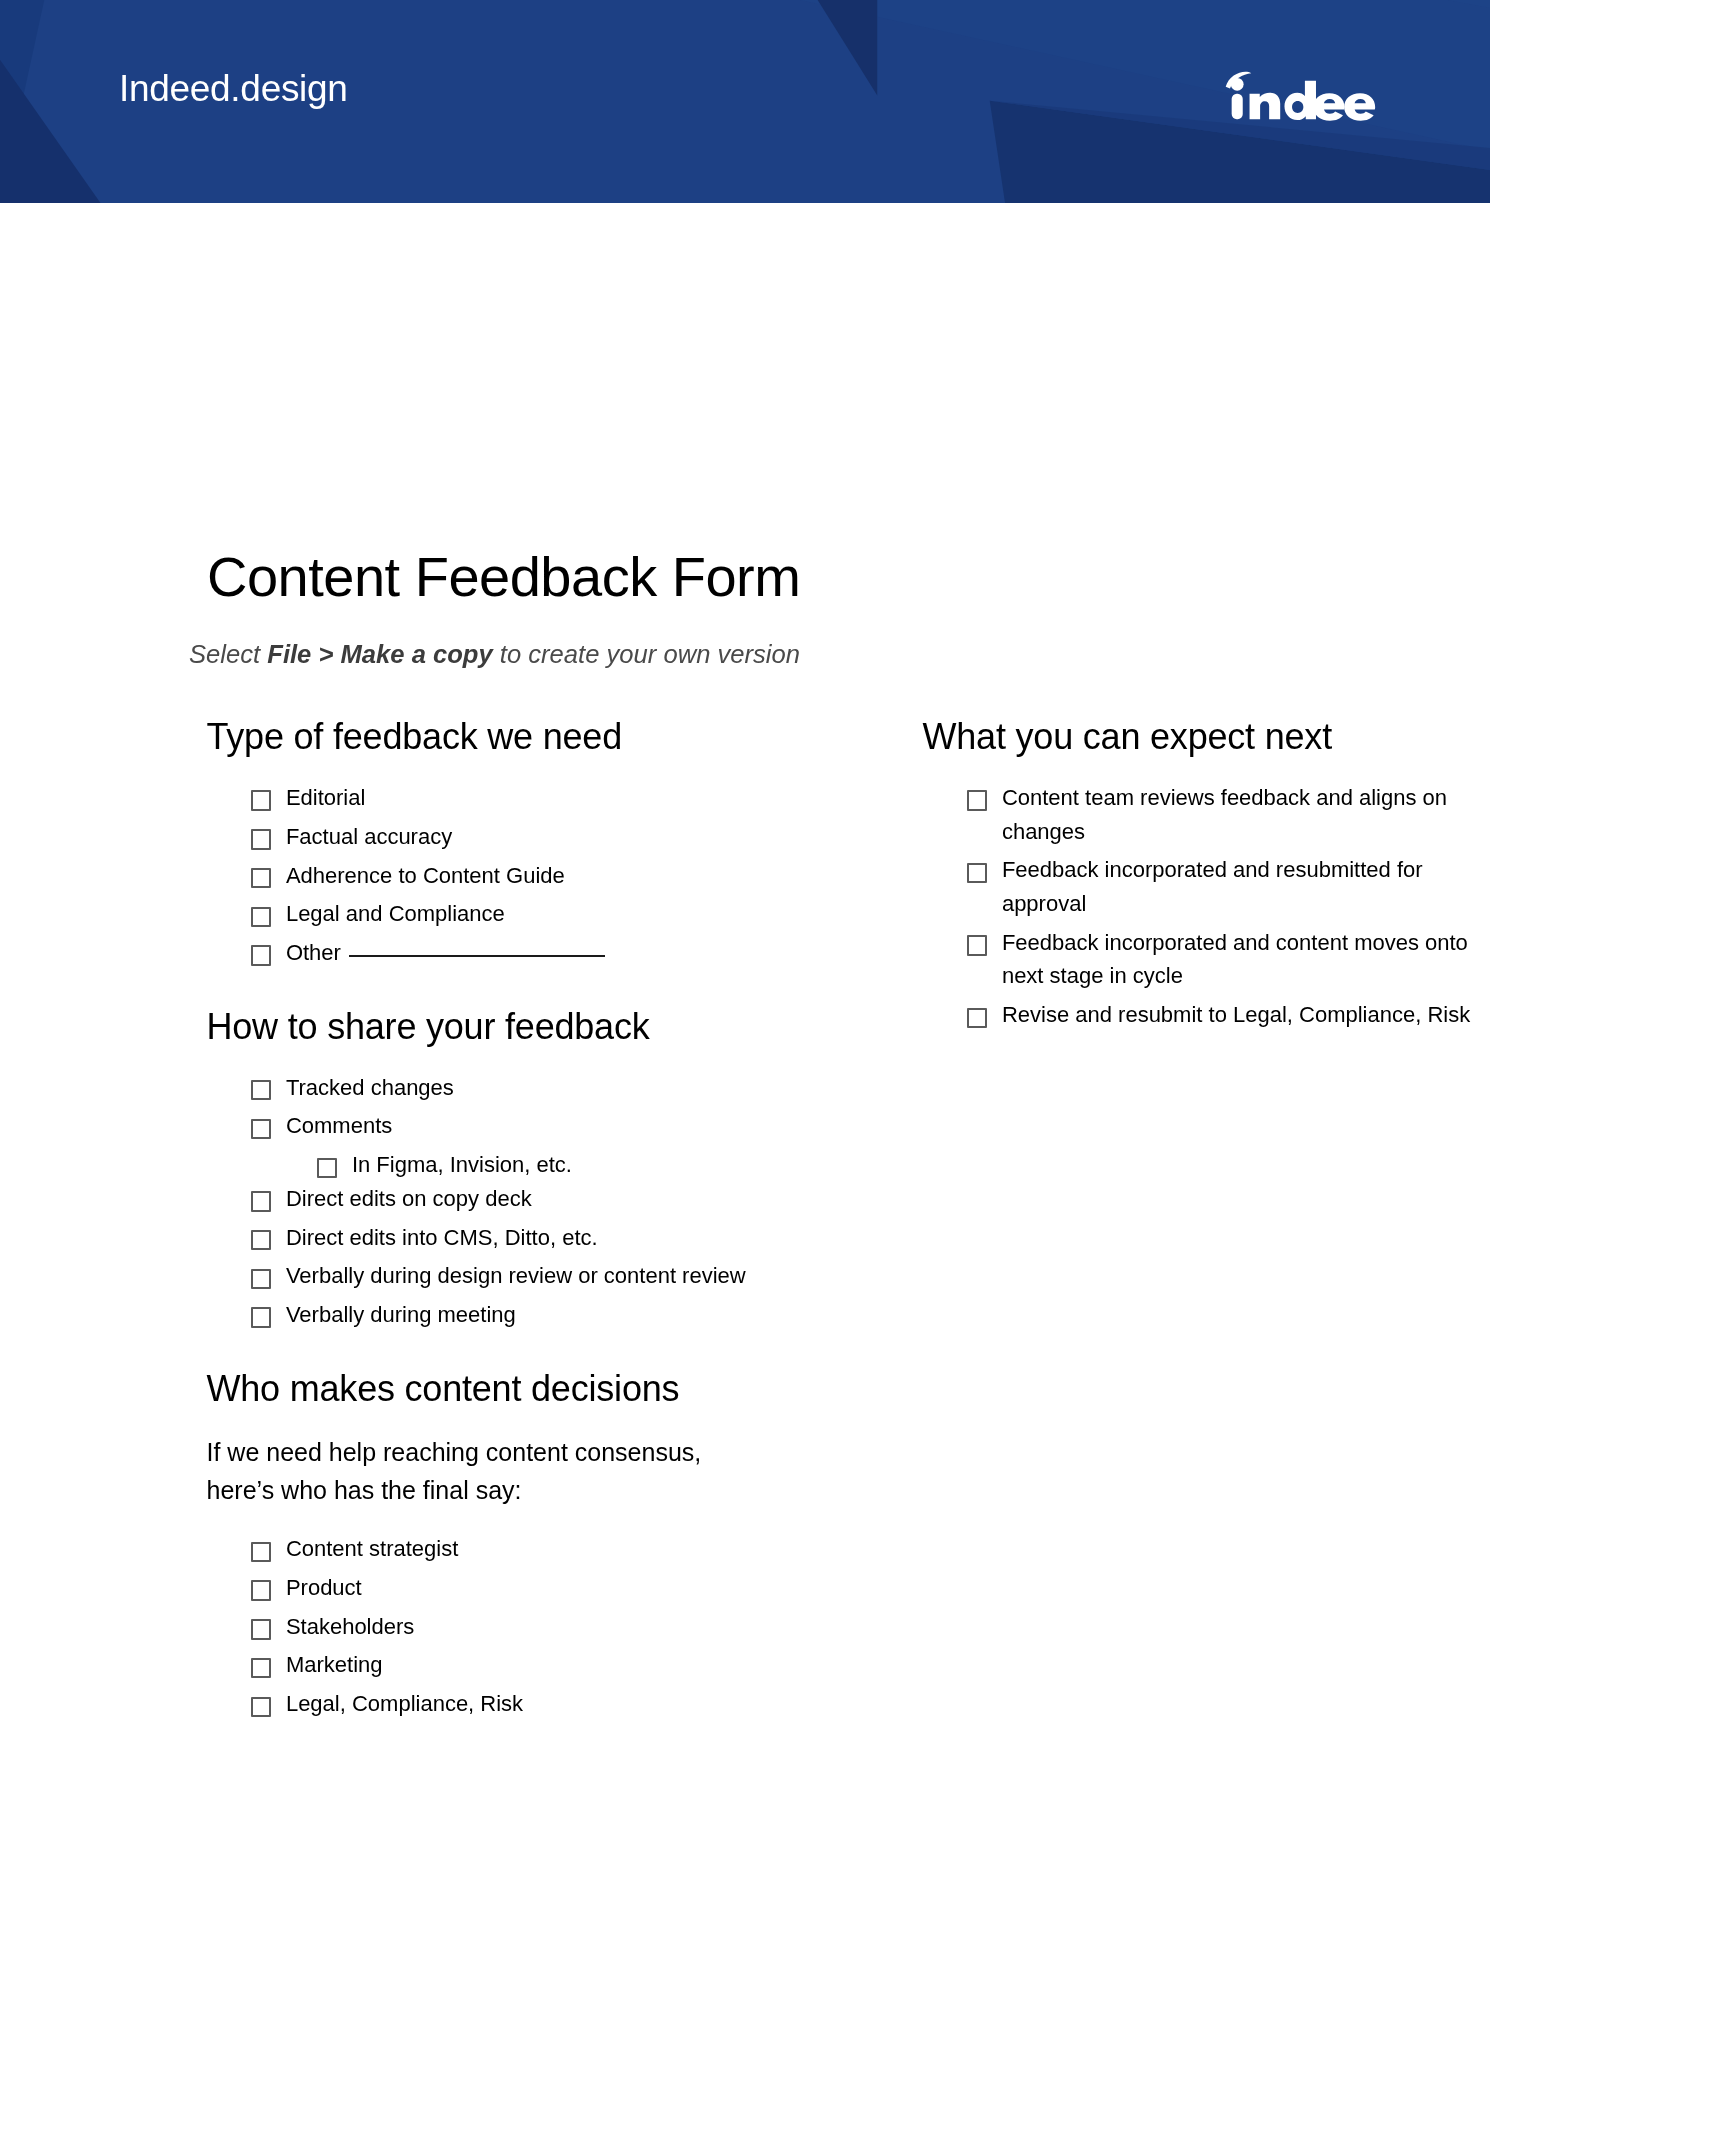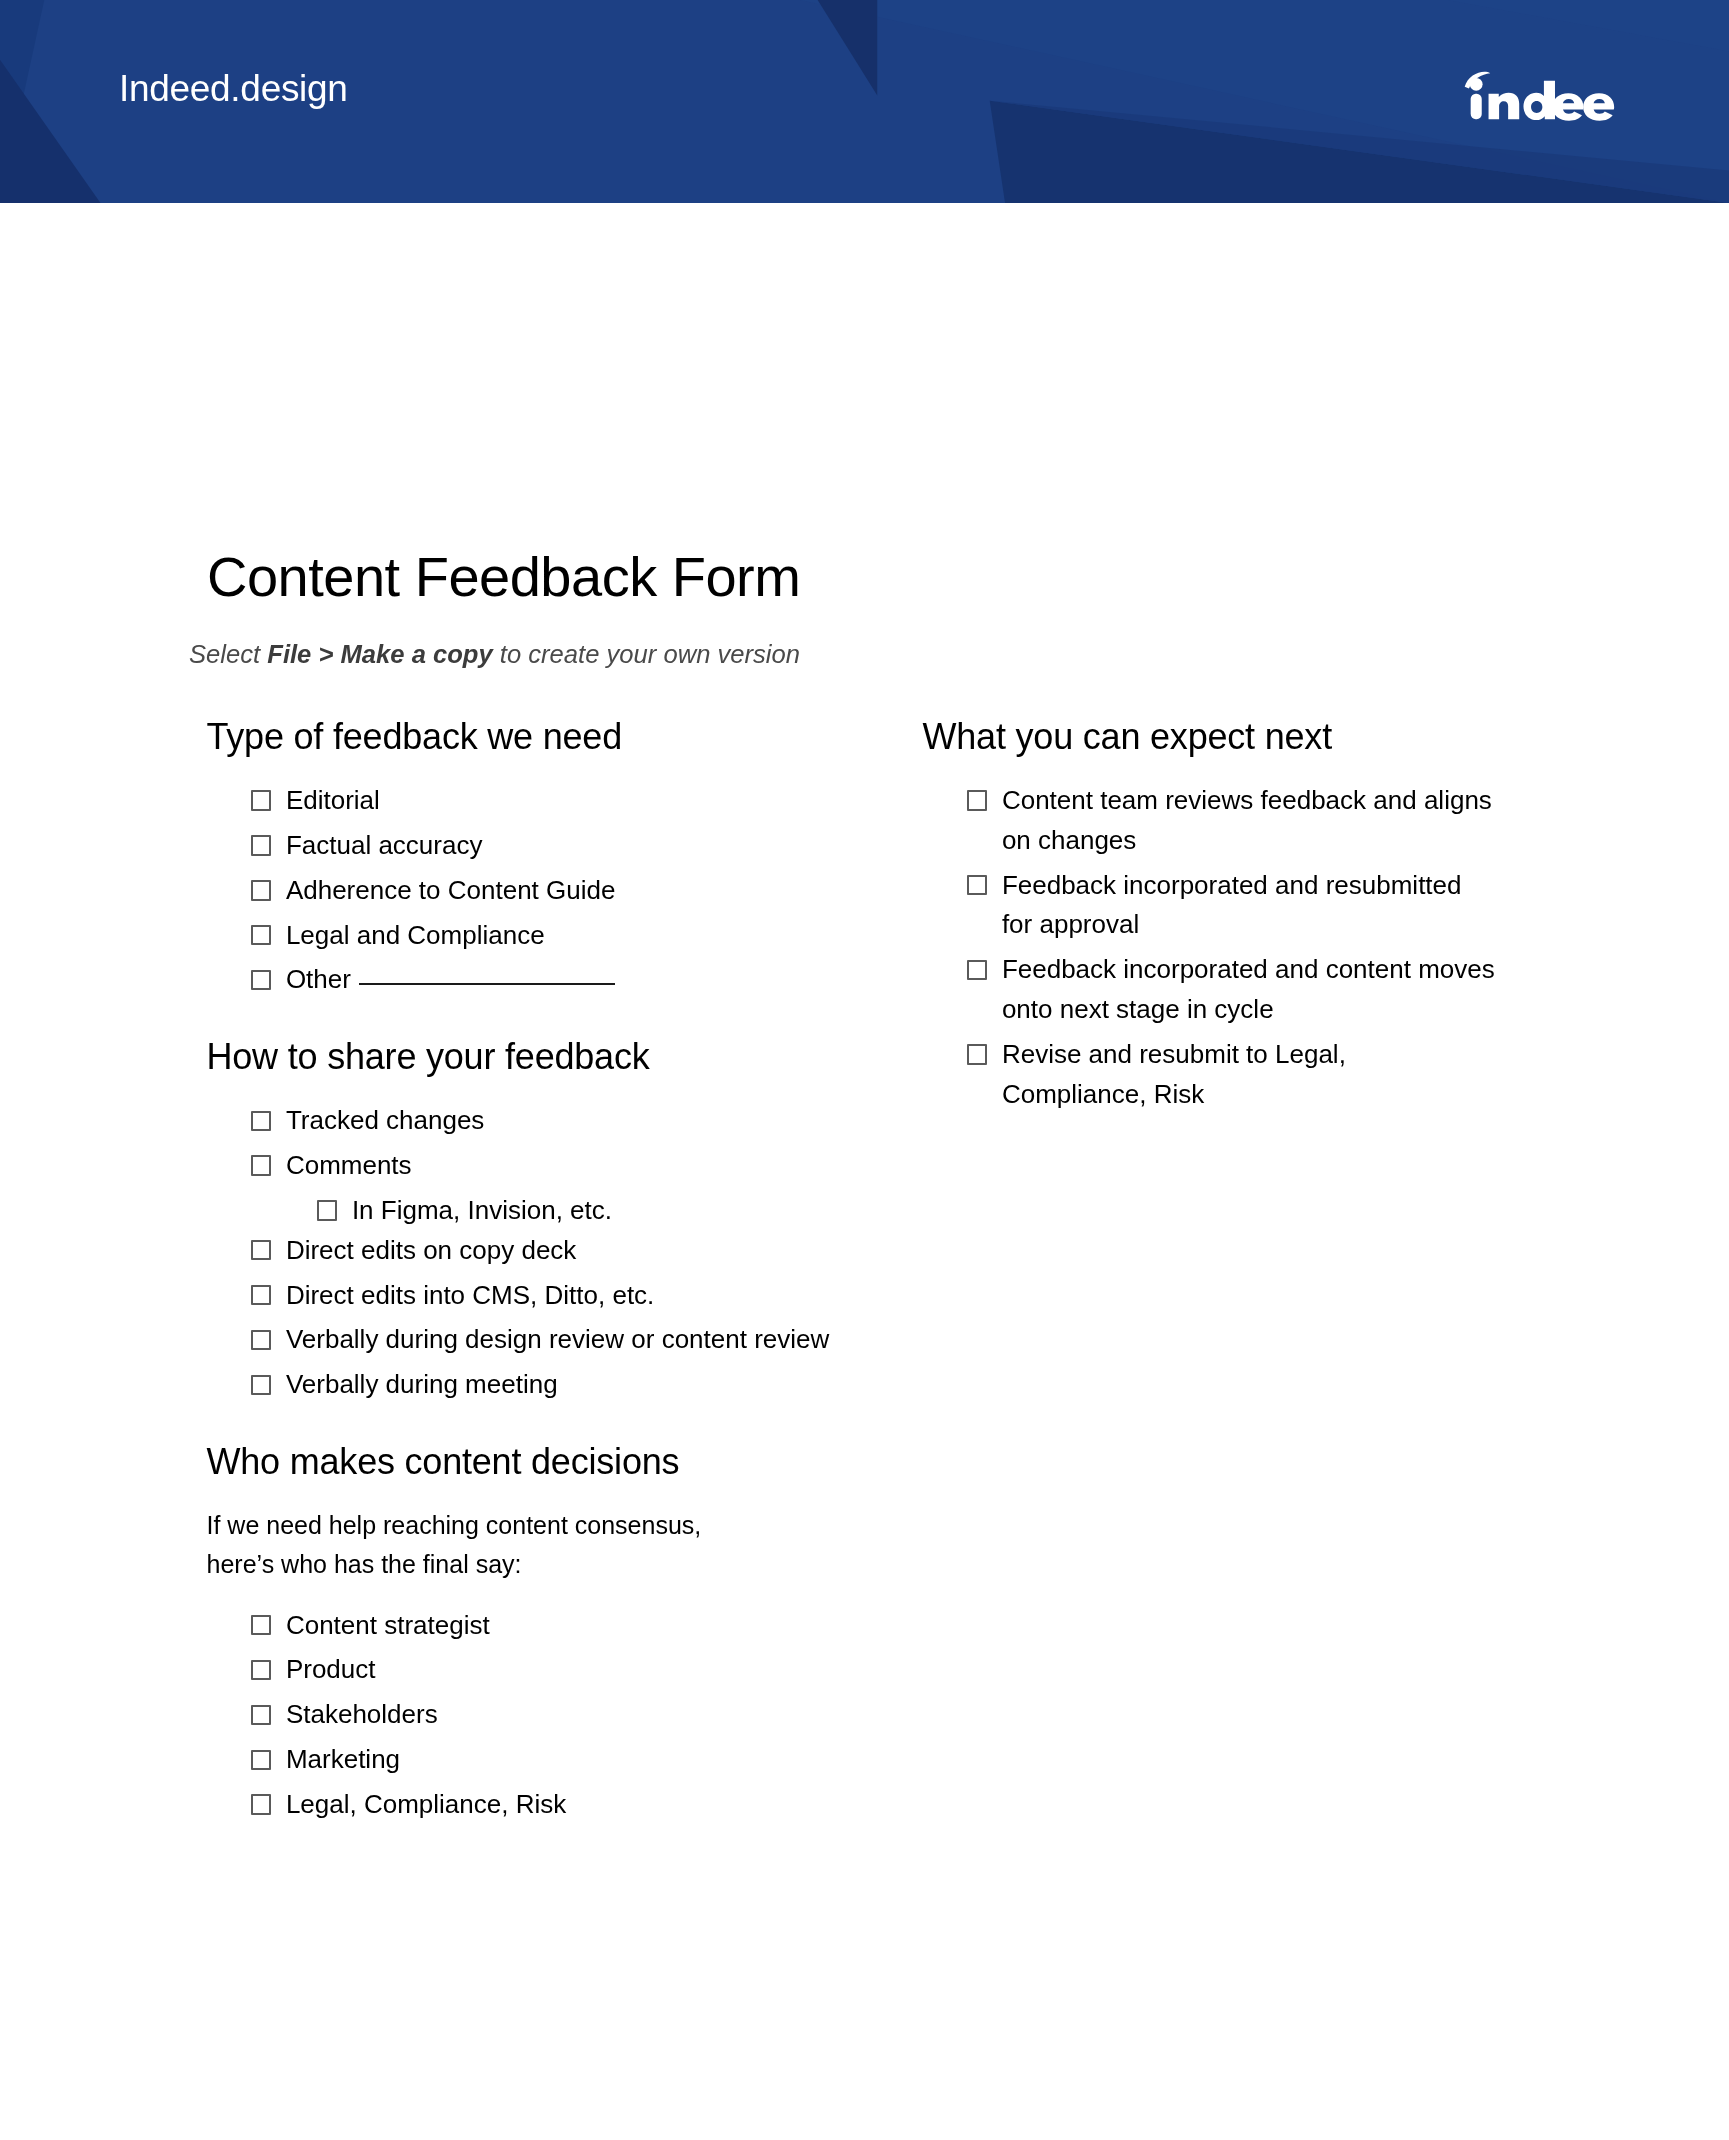--- a/index.html
+++ b/index.html
@@ -18,21 +18,21 @@
     position: relative;
     width: 1729px;
     height: 2141px;
     background: #ffffff;
     overflow: hidden;
   }
 
   
   .banner {
     position: relative;
-    width: 1729px;
+    width: 1490px;
     height: 203px;
     background: #4d7c0f;
     overflow: hidden;
   }
   .banner-svg {
     position: absolute;
     inset: 0;
     width: 1729px;
     height: 203px;
     display: block;
@@ -138,21 +138,21 @@
     padding: 0 0 0 53px;
   }
   ul.checklist.sub {
     padding-left: 66px;
     margin-top: 5.1px;
   }
   li.check-item {
     display: flex;
     align-items: flex-start;
     margin: 0 0 5.1px 0;
-    font-size: 26px;
+    font-size: 22px;
     line-height: 1.53;
     color: #000000;
   }
   li.check-item:last-child { margin-bottom: 0; }
 
   .checkbox {
     flex: none;
     width: 20.4px;
     height: 20.4px;
     box-sizing: border-box;

